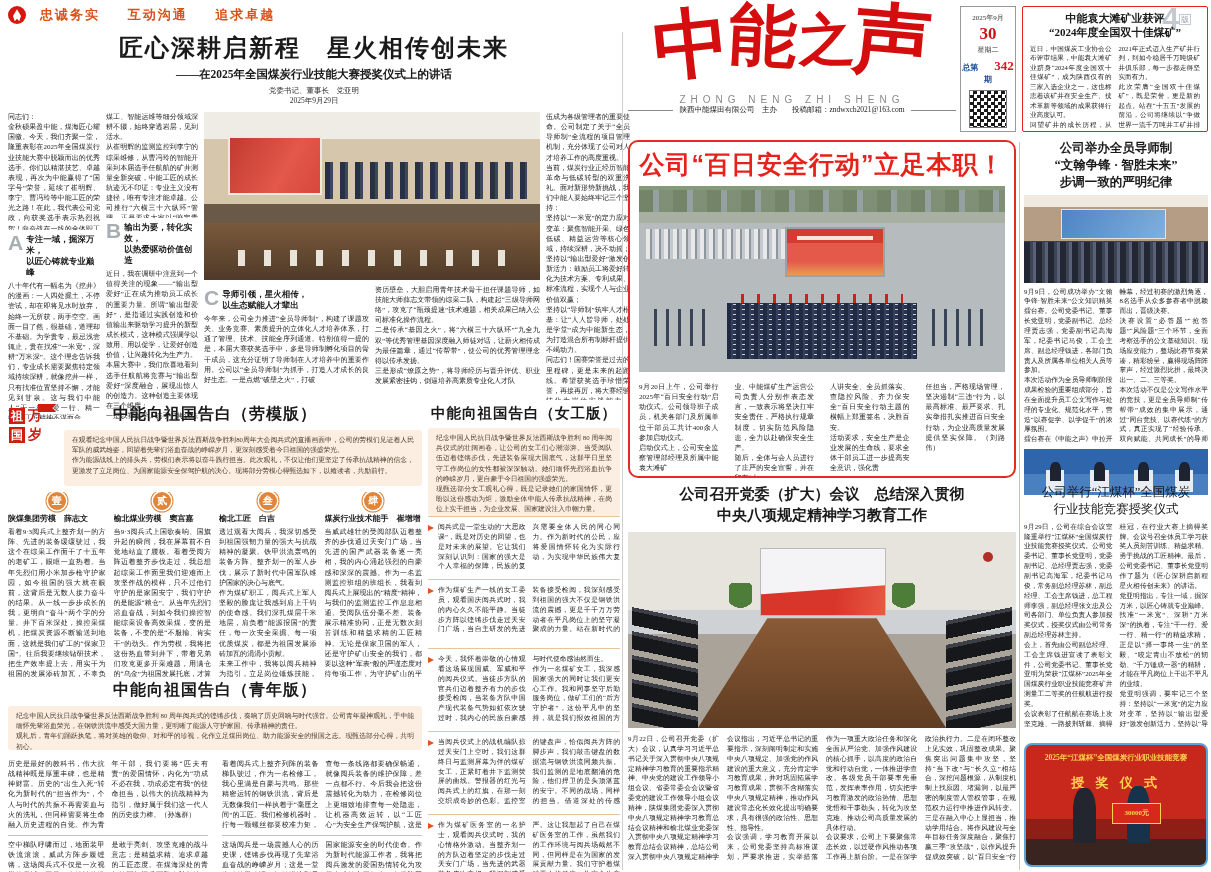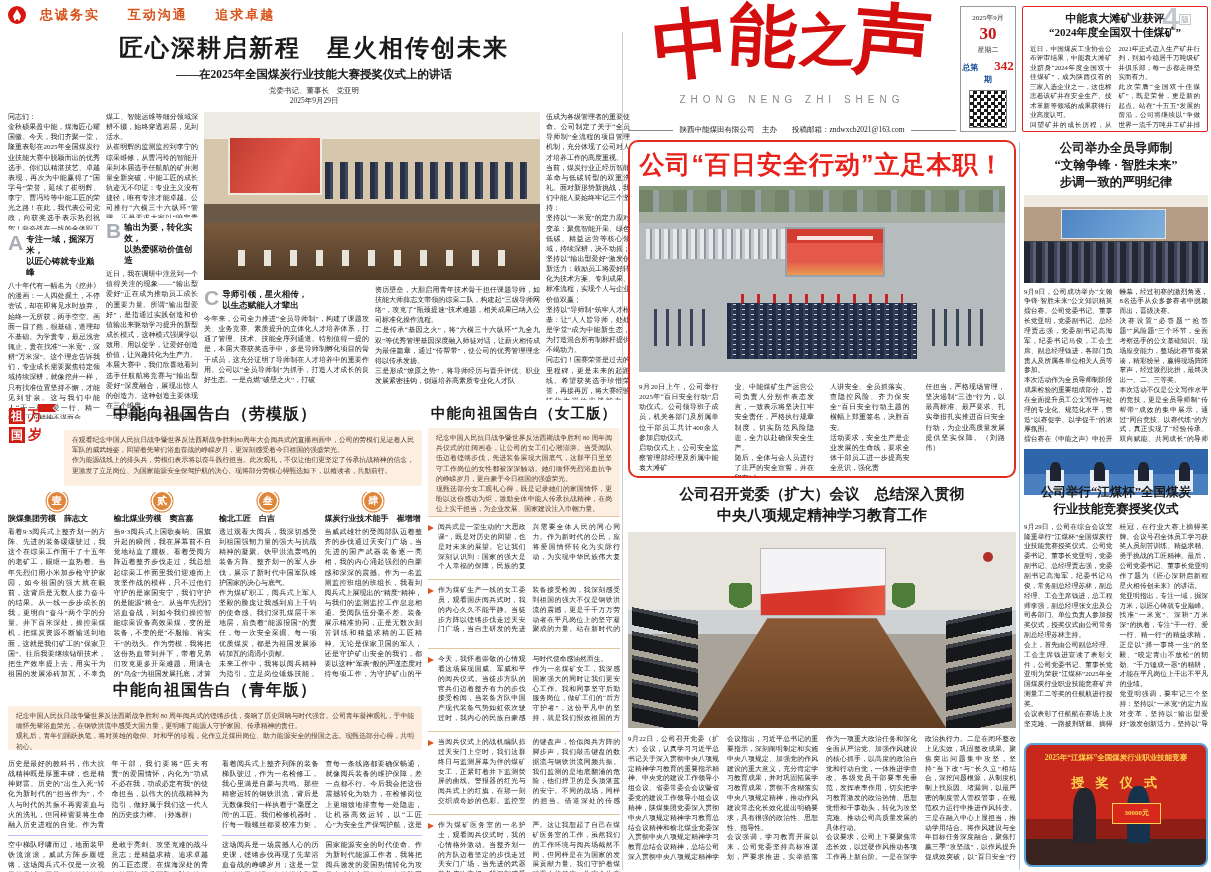--- a/index.html
+++ b/index.html
@@ -73,21 +73,21 @@
   .vblue{width:1px;background:#a8cbe6;}
   
   #mast{left:628px;top:4px;width:328px;height:132px;}
   .callig{display:flex;justify-content:center;align-items:flex-start;height:88px;}
   .callig span{font-size:76px;font-weight:900;color:#d40e0e;line-height:.95;display:inline-block;}
   .callig span:nth-child(1){transform:rotate(-6deg) translateY(4px);}
   .callig span:nth-child(2){transform:rotate(3deg);font-size:68px;}
   .callig span:nth-child(3){transform:rotate(-4deg) translateY(10px);font-size:56px;}
   .callig span:nth-child(4){transform:rotate(5deg);font-size:78px;}
   .pinyin{text-align:center;font-size:10px;letter-spacing:5px;color:#8a8a8a;font-family:"Liberation Sans",sans-serif;margin-top:2px;}
-  .orgline{display:flex;align-items:center;gap:6px;margin-top:20px;}
+  .orgline{display:flex;align-items:center;gap:6px;margin-top:0;}
   .orgline .ln{flex:1;border-top:1px solid #888;}
   .orgline .tx{font-size:7.5px;color:#222;white-space:nowrap;}
   
   #datebox{left:960px;top:6px;width:56px;height:126px;border:1px solid #999;text-align:center;padding-top:6px;box-sizing:border-box;}
   #datebox .ym{font-size:7px;color:#333;}
   #datebox .dd{font-size:17px;font-weight:bold;color:#c81414;margin:1px 0;}
   #datebox .wk{font-size:7px;color:#333;margin-bottom:3px;}
   #datebox .iss{font-size:8px;font-weight:bold;color:#1a4f9c;}
   #datebox .iss b{font-size:13px;color:#d81a1a;margin-left:16px;}
   .qr{width:36px;height:36px;margin:5px auto 0 auto;border:1px solid #777;
@@ -129,21 +129,21 @@
   .p-room .aud{position:absolute;left:0;bottom:0;width:100%;height:46%;
      background:repeating-linear-gradient(90deg,#232733 0 6px,#3d4454 6px 9px,#596077 9px 12px);}
   #mentor .bt{margin-top:4px;height:158px;font-size:6.8px;}
   .p-stage{height:46px;margin-top:4px;background:linear-gradient(180deg,#2f66ab 0 55%,#4a7fc0 55% 100%);}
   .p-stage .pod{position:absolute;bottom:6%;width:10%;height:48%;background:#e8edf4;}
   .p-stage .pod:nth-child(1){left:12%;} .p-stage .pod:nth-child(2){left:36%;} .p-stage .pod:nth-child(3){left:60%;} .p-stage .pod:nth-child(4){left:82%;}
   .p-stage .per{position:absolute;bottom:30%;width:6%;height:42%;background:#1d2330;border-radius:40% 40% 0 0;}
   .p-stage .per:nth-child(5){left:14%;} .p-stage .per:nth-child(6){left:38%;} .p-stage .per:nth-child(7){left:62%;} .p-stage .per:nth-child(8){left:84%;}
   
   #skill{left:1024px;top:484px;width:184px;height:386px;}
-  #skill .t{ text-align:center;font-size:12.5px;font-weight:bold;line-height:1.35;}
+  #skill .t{ text-align:center;font-size:12.5px;font-weight:normal;line-height:1.35;}
   #skill .bt{margin-top:4px;height:216px;font-size:6.8px;}
   .p-award{height:124px;margin-top:5px;border:2px solid #5aa4d8;border-radius:8px;box-sizing:border-box;
            background:linear-gradient(180deg,#c8281c 0 62%,#8f1f16 62% 78%,#3a2420 78% 100%);}
   .p-award .l1{position:absolute;left:0;top:7%;width:100%;text-align:center;color:#ffd34d;
                font-size:7.5px;font-weight:bold;}
   .p-award .l2{position:absolute;left:0;top:24%;width:100%;text-align:center;color:#ffd34d;
                font-size:13px;font-weight:900;letter-spacing:4px;}
   .p-award .m1{position:absolute;left:26%;bottom:18%;width:13%;height:46%;background:#23262e;border-radius:40% 40% 0 0;}
   .p-award .m2{position:absolute;left:56%;bottom:18%;width:13%;height:48%;background:#17324d;border-radius:40% 40% 0 0;}
   .p-award .chk{position:absolute;left:48%;bottom:34%;width:26%;height:16%;background:#d8281c;border:1px solid #ffd34d;

